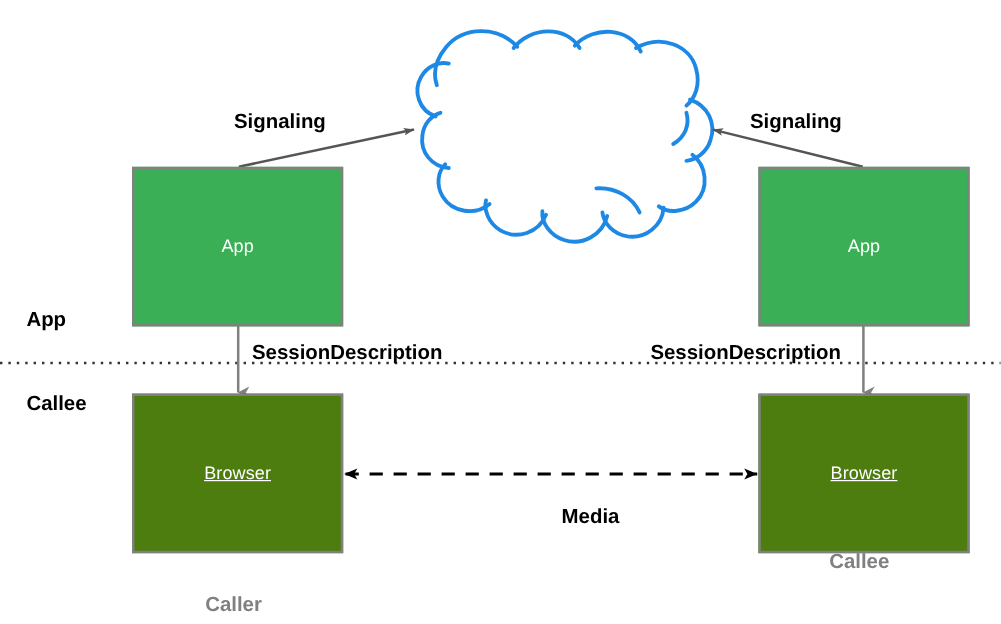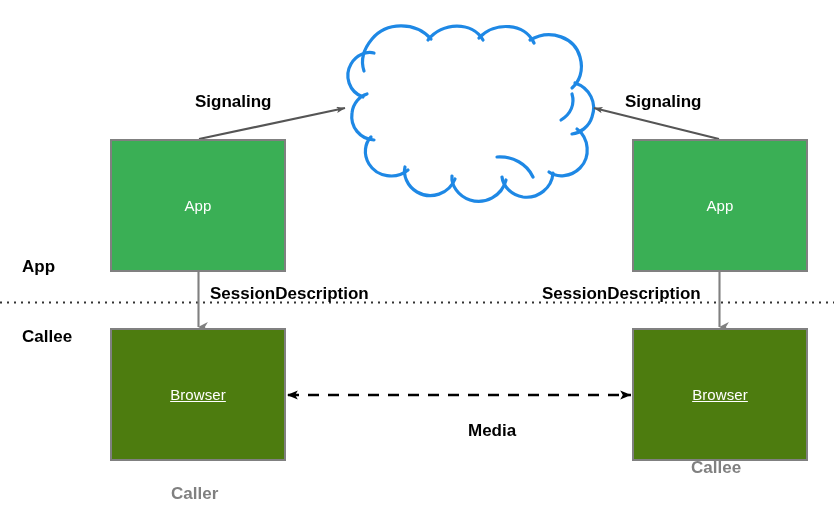--- a/index.html
+++ b/index.html
@@ -143,17 +143,17 @@
   <div class="lbl lbl-bold-black" style="left:210px; top:284px;">SessionDescription</div>
 
   <div class="lbl lbl-bold-black" style="left:542px; top:284px;">SessionDescription</div>
 
   <div class="lbl lbl-bold-black" style="left:22px; top:257px;">App</div>
 
   <div class="lbl lbl-bold-black" style="left:22px; top:327px;">Callee</div>
 
   <div class="lbl lbl-bold-black" style="left:434px; top:421px;margin-left:34px;">Media</div>
 
-  <div class="lbl lbl-role" style="left:171px; top:484px;">Caller</div>
+  <div class="lbl lbl-role" style="left:171px; top:494px;">Caller</div>
 
   <div class="lbl lbl-role" style="left:691px; top:458px;">Callee</div>
 
 </div>
 
 </body></html>

